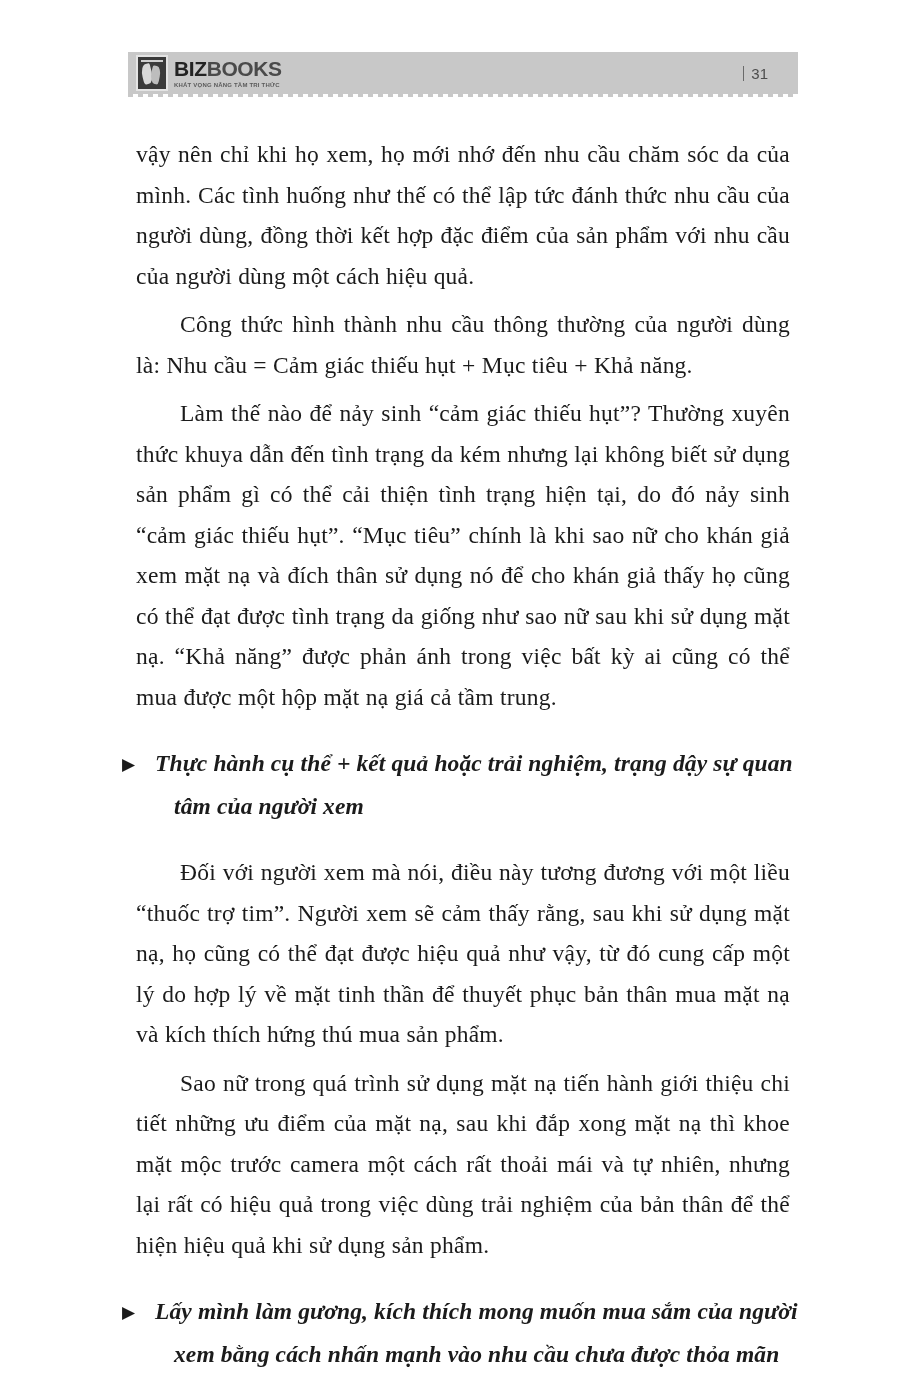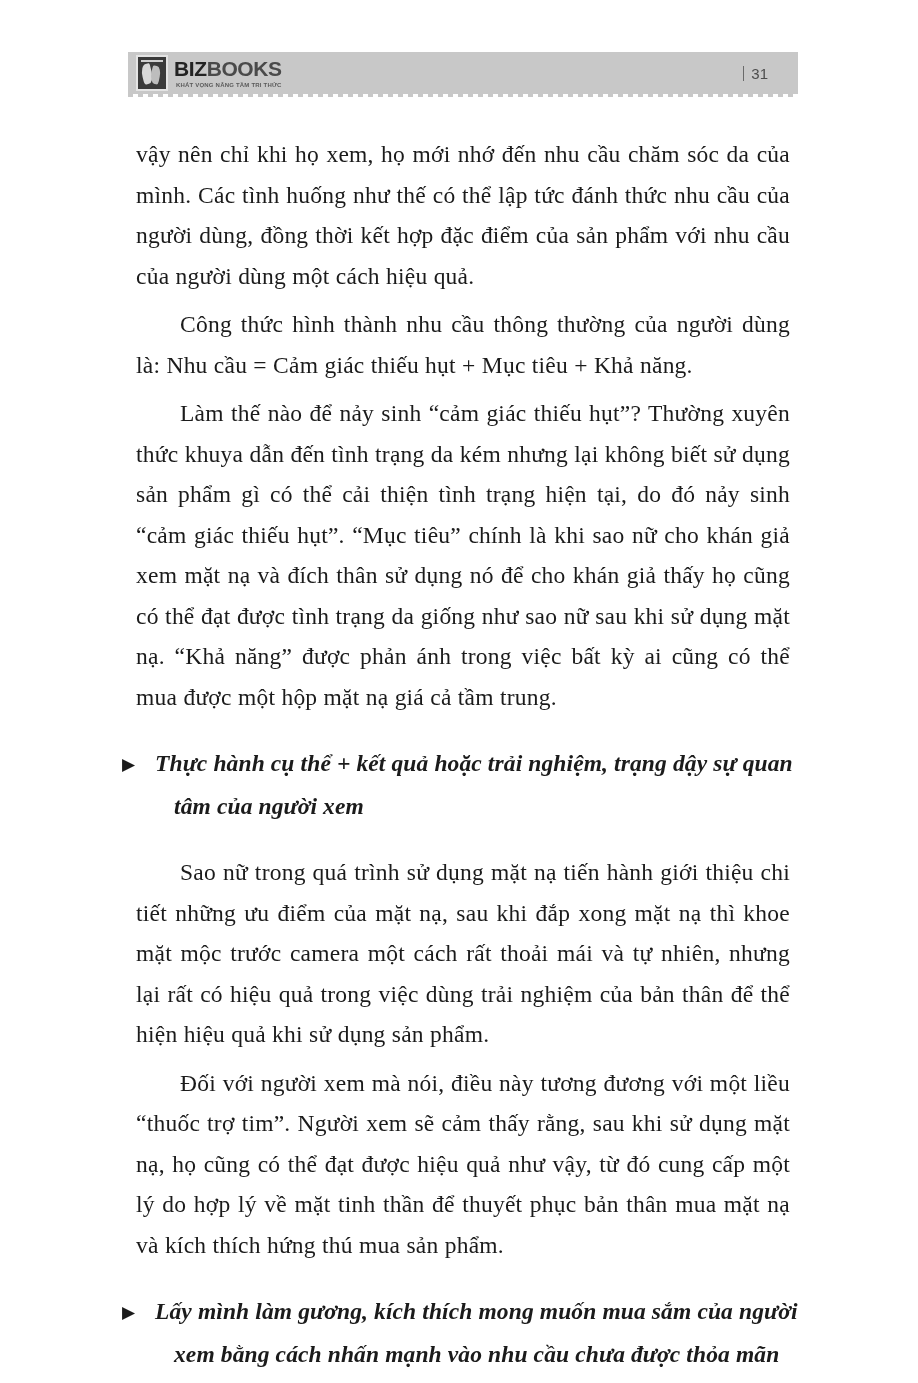--- a/index.html
+++ b/index.html
@@ -85,21 +85,20 @@
     top: 9px;
     width: 9px;
     height: 18px;
     background: #bdbdbd;
     border-radius: 15% 55% 20% 60%;
     transform: rotate(12deg);
   }
   .brand-text {
     margin-left: 6px;
     line-height: 1;
-    text-align: right;
   }
   .brand-name {
     font-family: "Liberation Sans", "DejaVu Sans", sans-serif;
     font-weight: 700;
     font-size: 21px;
     letter-spacing: -0.4px;
     color: #2e2e2e;
     white-space: nowrap;
   }
   .brand-name .biz { color: #232323; }
@@ -201,22 +200,22 @@
   <div class="text-col">
 
     <p class="body flush">vậy nên chỉ khi họ xem, họ mới nhớ đến nhu cầu chăm sóc da của mình. Các tình huống như thế có thể lập tức đánh thức nhu cầu của người dùng, đồng thời kết hợp đặc điểm của sản phẩm với nhu cầu của người dùng một cách hiệu quả.</p>
     <p class="body indent">Công thức hình thành nhu cầu thông thường của người dùng là: Nhu cầu = Cảm giác thiếu hụt + Mục tiêu + Khả năng.</p>
     <p class="body indent">Làm thế nào để nảy sinh “cảm giác thiếu hụt”? Thường xuyên thức khuya dẫn đến tình trạng da kém nhưng lại không biết sử dụng sản phẩm gì có thể cải thiện tình trạng hiện tại, do đó nảy sinh “cảm giác thiếu hụt”. “Mục tiêu” chính là khi sao nữ cho khán giả xem mặt nạ và đích thân sử dụng nó để cho khán giả thấy họ cũng có thể đạt được tình trạng da giống như sao nữ sau khi sử dụng mặt nạ. “Khả năng” được phản ánh trong việc bất kỳ ai cũng có thể mua được một hộp mặt nạ giá cả tầm trung.</p>
 
     <div class="sp-head"></div>
     <p class="subhead"><span class="tri">▶</span><span>Thực hành cụ thể + kết quả hoặc trải nghiệm, trạng dậy sự quan tâm của người xem</span></p>
     <div class="sp-head"></div>
 
+    <p class="body indent">Đối với người xem mà nói, điều này tương đương với một liều “thuốc trợ tim”. Người xem sẽ cảm thấy rằng, sau khi sử dụng mặt nạ, họ cũng có thể đạt được hiệu quả như vậy, từ đó cung cấp một lý do hợp lý về mặt tinh thần để thuyết phục bản thân mua mặt nạ và kích thích hứng thú mua sản phẩm.</p>
     <p class="body indent">Sao nữ trong quá trình sử dụng mặt nạ tiến hành giới thiệu chi tiết những ưu điểm của mặt nạ, sau khi đắp xong mặt nạ thì khoe mặt mộc trước camera một cách rất thoải mái và tự nhiên, nhưng lại rất có hiệu quả trong việc dùng trải nghiệm của bản thân để thể hiện hiệu quả khi sử dụng sản phẩm.</p>
-    <p class="body indent">Đối với người xem mà nói, điều này tương đương với một liều “thuốc trợ tim”. Người xem sẽ cảm thấy rằng, sau khi sử dụng mặt nạ, họ cũng có thể đạt được hiệu quả như vậy, từ đó cung cấp một lý do hợp lý về mặt tinh thần để thuyết phục bản thân mua mặt nạ và kích thích hứng thú mua sản phẩm.</p>
 
     <div class="sp-head"></div>
     <p class="subhead"><span class="tri">▶</span><span>Lấy mình làm gương, kích thích mong muốn mua sắm của người xem bằng cách nhấn mạnh vào nhu cầu chưa được thỏa mãn của họ</span></p>
     <div class="sp-head"></div>
 
     <p class="body indent">Nếu muốn một sản phẩm bán chạy, chúng ta cần phải sử dụng ưu điểm của sản phẩm để đánh vào nhu cầu chưa được thỏa mãn của người dùng.</p>
 
   </div>
 </div>
 

